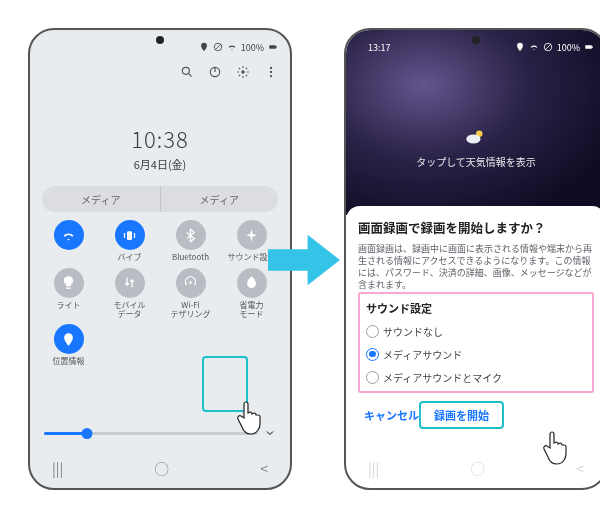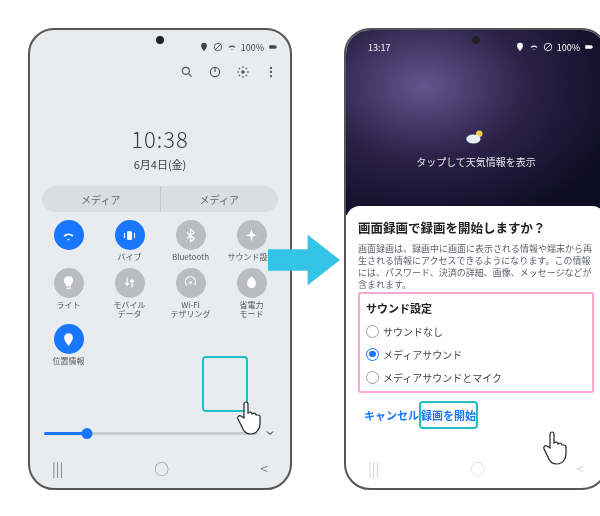--- a/index.html
+++ b/index.html
@@ -127,21 +127,21 @@
     width:13px; height:13px; border-radius:50%; border:1.6px solid #9aa0a6;
     display:inline-flex; align-items:center; justify-content:center;
   }
   .radio.checked { border-color:#1976ff; }
   .radio.checked::after { content:""; width:6.5px; height:6.5px; background:#1976ff; border-radius:50%; }
   .dialog-actions {
     display:flex; justify-content: flex-start; align-items:center;
     padding: 8px 6px 0 6px; font-size: 11px; font-weight:700; color:#1976ff;
   }
   .btn-start {
-    border:2px solid #1fbfc8; border-radius:4px; padding: 4px 0;
+    border:2px solid #1fbfc8; border-radius:4px; padding: 4px 13px;
   }
 
   
   .hand { position:absolute; width:36px; height:40px; }
   .hand svg { width:36px; height:40px; }
 
 </style>
 </head>
 <body>
 

